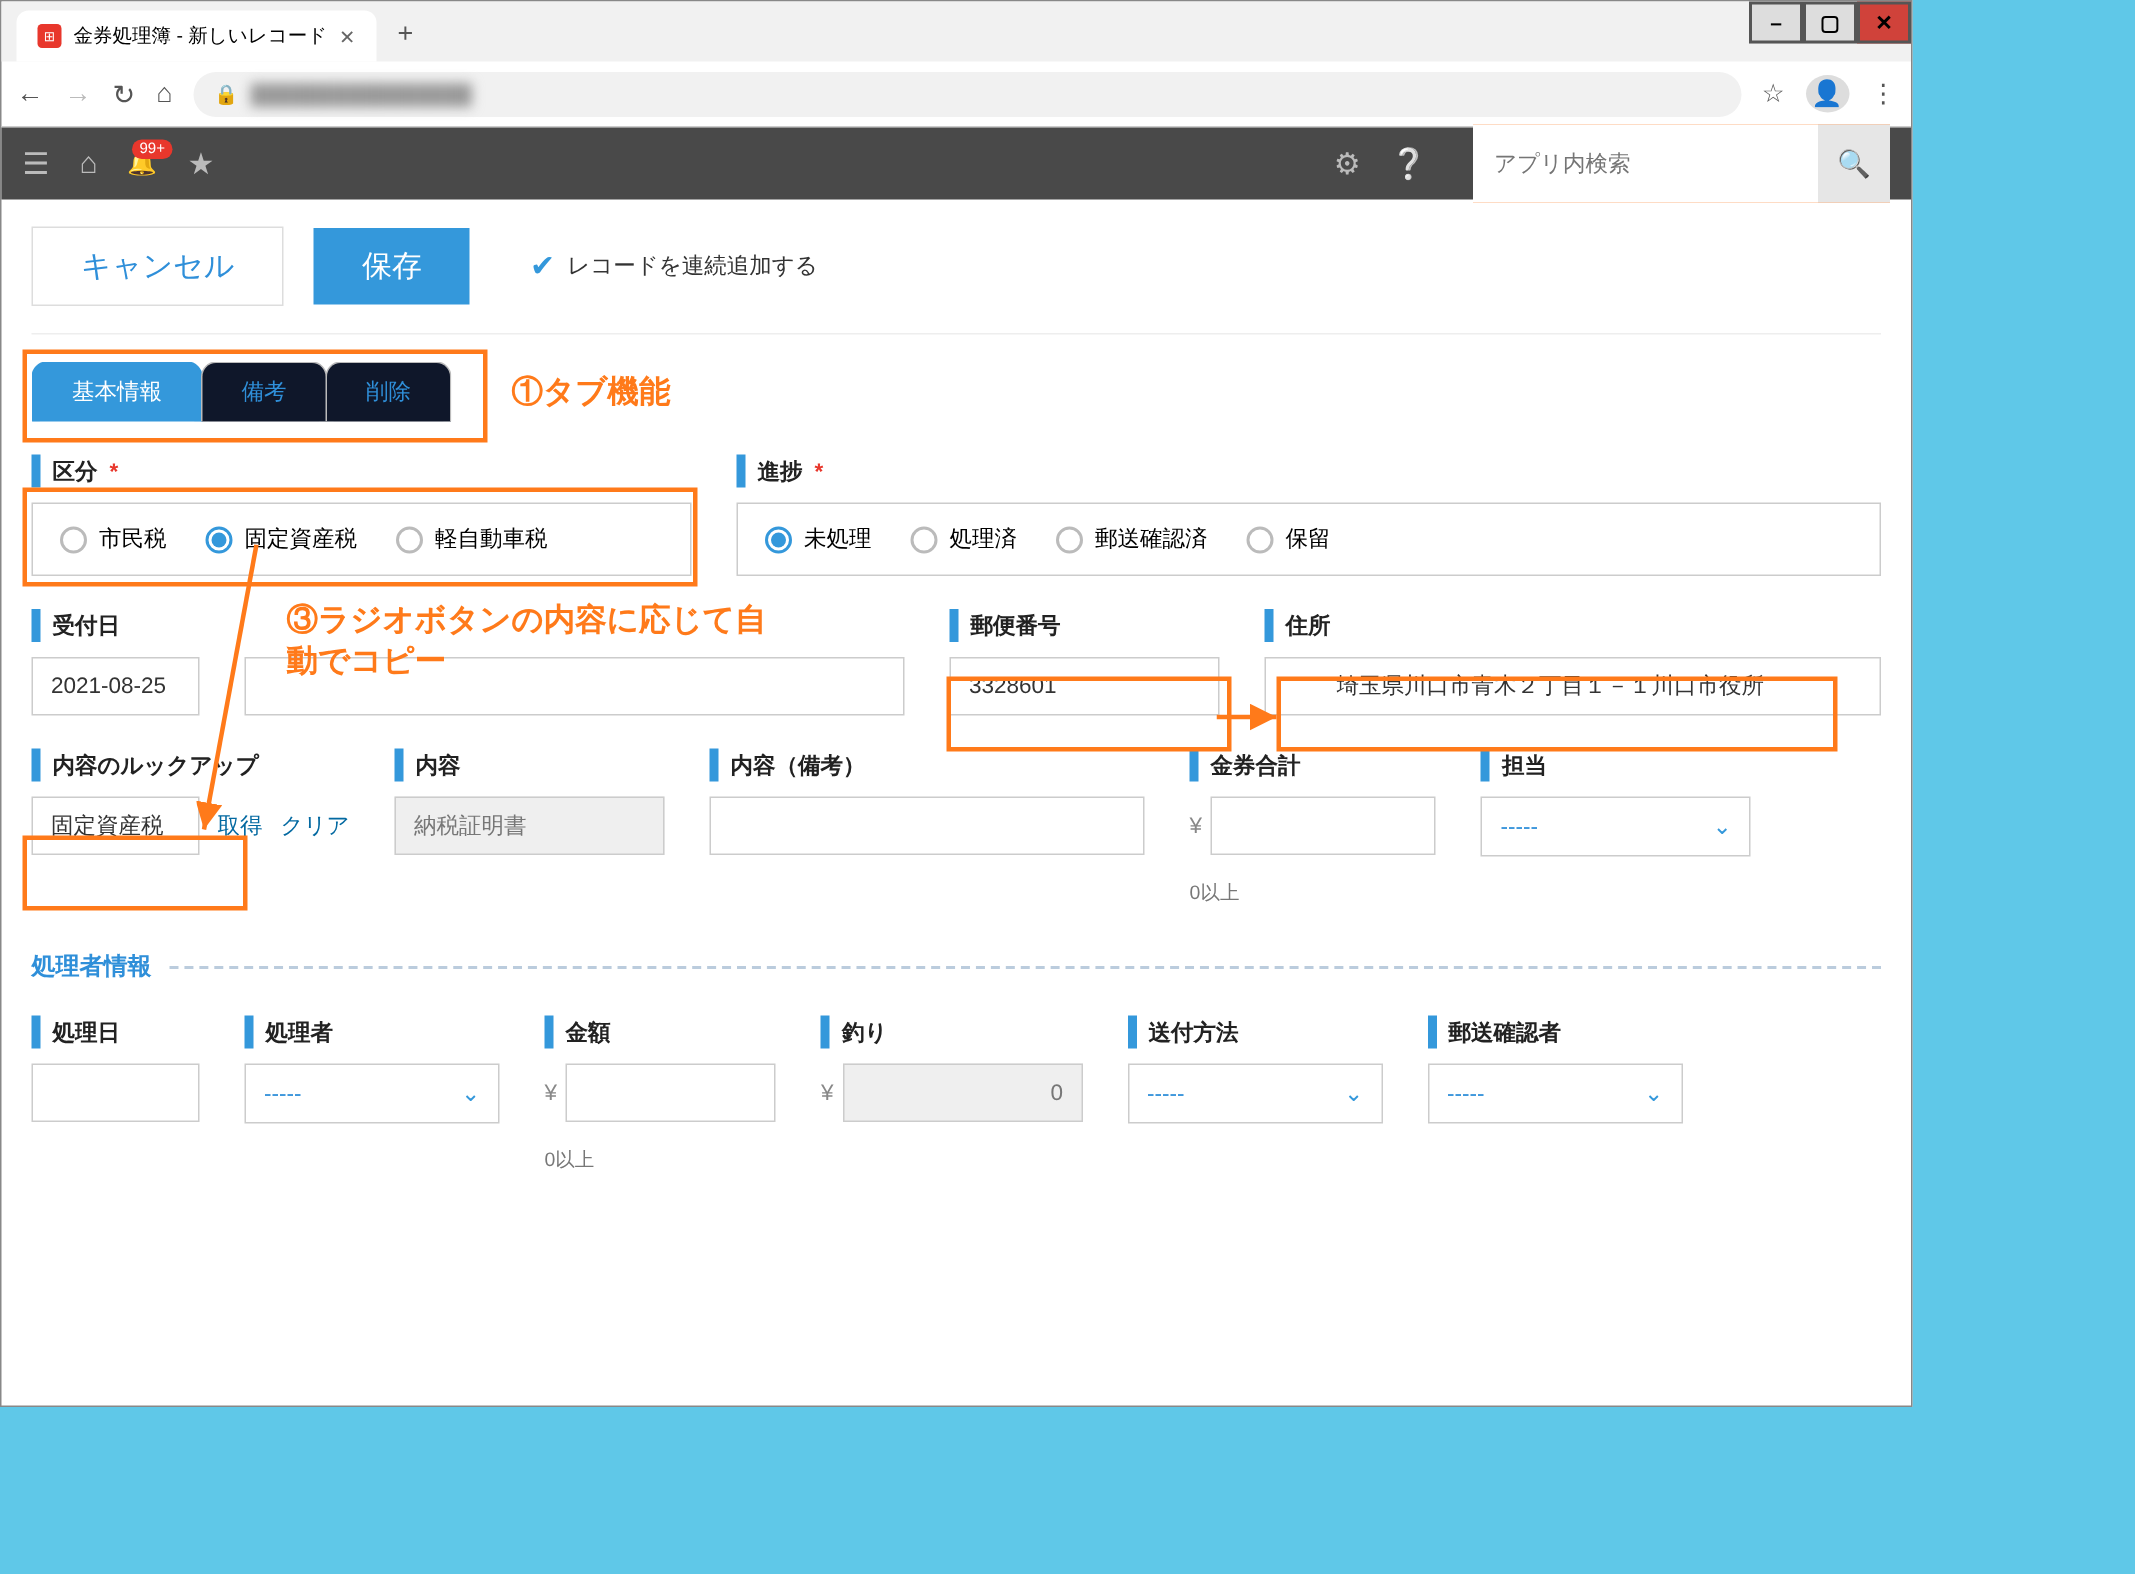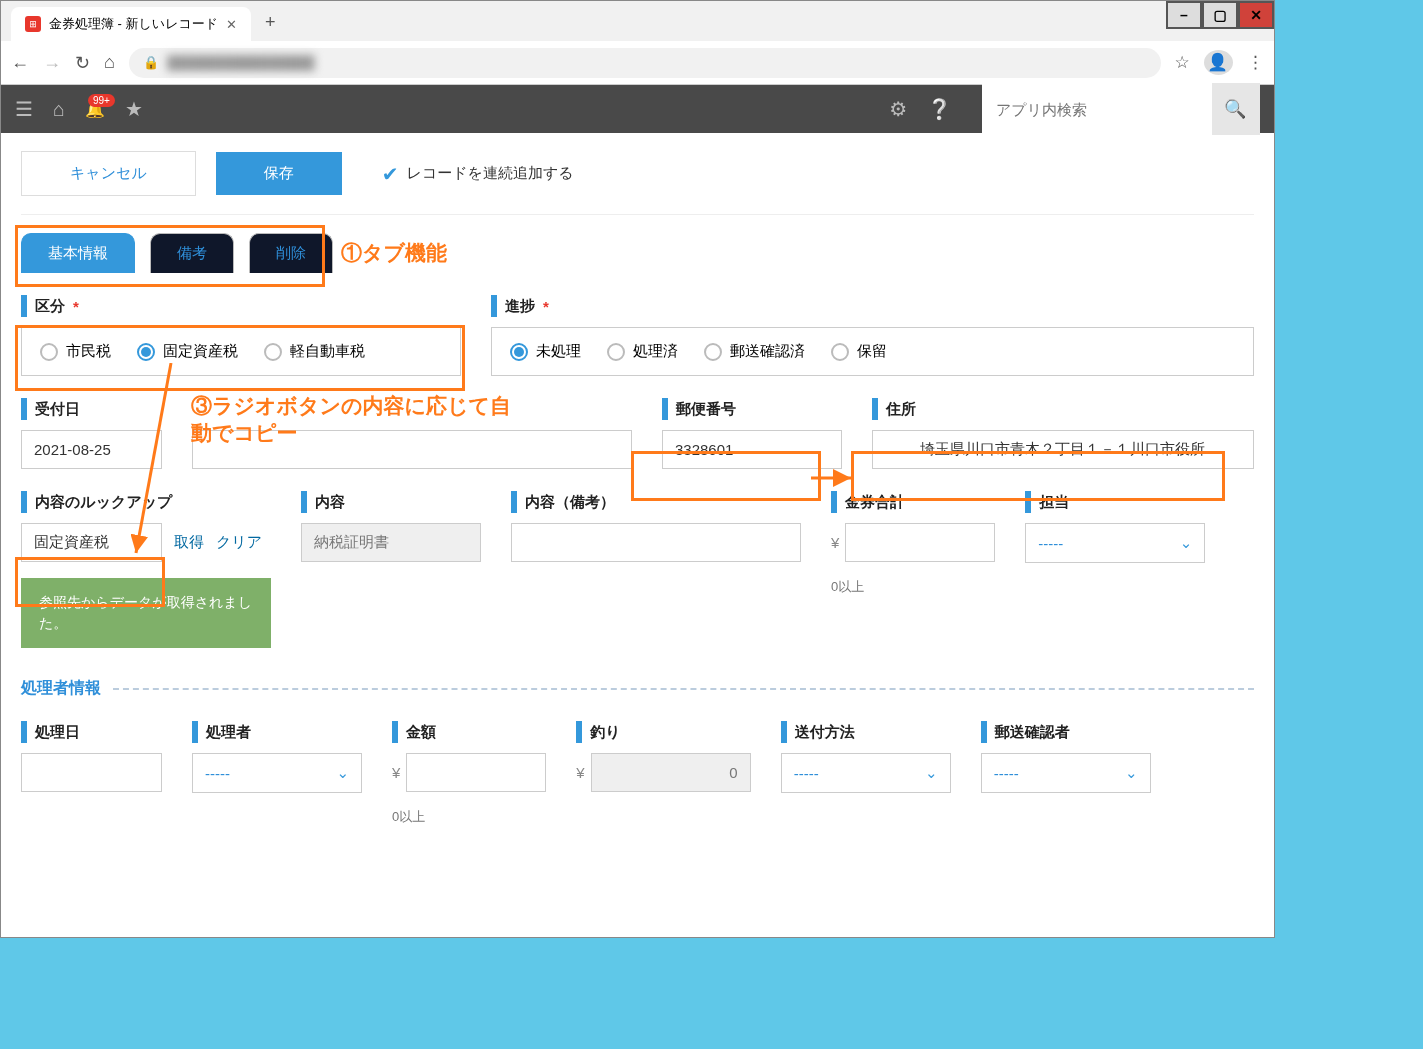--- a/index.html
+++ b/index.html
@@ -22,42 +22,42 @@
   .topbar { height: 48px; background: #494949; display: flex; align-items: center; padding: 0 14px; gap: 20px; color: #bbb; }
   .topbar .ham, .topbar .home, .topbar .bell, .topbar .star, .topbar .gear, .topbar .help { cursor: pointer; font-size: 20px; }
   .topbar .bellwrap { position: relative; }
   .topbar .badge { position: absolute; top: -6px; right: -10px; background: #e8372c; color: #fff; font-size: 10px; border-radius: 8px; padding: 1px 5px; }
   .topbar .spacer { flex: 1; }
   .search { display: flex; align-items: flex-end; background: #f97316; height: 52px; margin-left: 10px; }
   .search input { border: none; outline: none; padding: 0 14px; font-size: 15px; color: #555; width: 230px; height: 100%; }
   .search .sbtn { width: 48px; height: 100%; background: #e6e6e6; display: flex; align-items: center; justify-content: center; font-size: 18px; color: #555; cursor: pointer; }
   .content { padding: 18px 20px; position: relative; height: calc(100% - 162px); overflow-y: auto; }
   .actionrow { display: flex; align-items: center; gap: 20px; }
-  .btn { padding: 12px 48px; font-size: 15px; cursor: pointer; border: none; }
+  .btn { padding: 12px 32px; font-size: 20px; cursor: pointer; border: none; }
   .btn.cancel { background: #fff; color: #2f8fd9; border: 1px solid #ddd; }
   .btn.save { background: #3498db; color: #fff; }
   .chk { display: flex; align-items: center; gap: 8px; color: #333; font-size: 15px; margin-left: 20px; }
   .chk .chkicon { color: #3498db; font-size: 20px; }
   .hr { border: none; border-top: 1px solid #eee; margin: 18px 0; }
-  .tabs { display: flex; gap: 16px; align-items: flex-end; }
+  .tabs { display: flex; gap: 0; align-items: flex-end; }
   .apptab { padding: 10px 26px; font-size: 15px; border: 1px solid #bbb; border-bottom: none; border-radius: 10px 10px 0 0; cursor: pointer; background: #0f172a; color: #2f8fd9; margin-right: -1px; }
   .apptab.active { background: #3498db; color: #fff; border-color: #3498db; }
   .field { display: flex; flex-direction: column; gap: 10px; }
   .flabel { display: flex; align-items: center; gap: 8px; font-size: 15px; font-weight: bold; color: #222; }
   .flabel::before { content: ""; width: 6px; height: 22px; background: #3498db; display: inline-block; }
   .req { color: #e8372c; }
   .radiogrp { display: flex; gap: 26px; align-items: center; border: 1px solid #ccc; padding: 14px 18px; background: #fff; }
   .radio { display: flex; align-items: center; gap: 8px; font-size: 15px; cursor: pointer; }
   .rdot { width: 18px; height: 18px; border: 2px solid #bbb; border-radius: 50%; display: flex; align-items: center; justify-content: center; }
   .rdot.on::after { content: ""; width: 10px; height: 10px; background: #3498db; border-radius: 50%; }
   .rdot.on { border-color: #3498db; }
   .row { display: flex; gap: 30px; margin-top: 22px; flex-wrap: wrap; }
   .inp { border: 1px solid #ccc; padding: 10px 12px; font-size: 15px; background: #fff; color: #333; }
   .inp.ro { background: #efefef; color: #777; }
-  .small { width: 141px; }
+  .small { width: 112px; }
   .med { width: 180px; }
   .lookup { display: flex; align-items: center; gap: 12px; }
   .link { color: #0369a1; cursor: pointer; font-size: 15px; }
   .toast { background: #7fb069; color: #fff; padding: 14px 18px; font-size: 14px; width: 250px; line-height: 1.5; margin-top: 6px; }
   .section-title { color: #2f8fd9; font-size: 16px; font-weight: bold; display: flex; align-items: center; gap: 12px; margin-top: 30px; }
   .section-title .dash { flex: 1; border-top: 2px dashed #bcd; }
   .select { border: 1px solid #ccc; padding: 10px 12px; font-size: 15px; background: #fff; color: #2f8fd9; display: flex; align-items: center; justify-content: space-between; cursor: pointer; }
   .select .car { color: #3498db; }
   .yen { color: #888; font-size: 15px; }
   .hint { color: #777; font-size: 13px; margin-top: 6px; }
@@ -236,21 +236,20 @@
     <div class="row">
       <div class="field">
         <div class="flabel">
             <span>内容のルックアップ</span>
           </div>
         <div class="lookup">
           <input class="inp small" value="固定資産税" style="">
           <span class="link">取得</span>
           <span class="link">クリア</span>
         </div>
-        <div class="toast">参照先からデータが取得されました。</div>
       </div>
       <div class="field">
         <div class="flabel">
             <span>内容</span>
           </div>
         <input class="inp ro med" readonly="" value="納税証明書" style="">
       </div>
       <div class="field">
         <div class="flabel">
             <span>内容（備考）</span>

